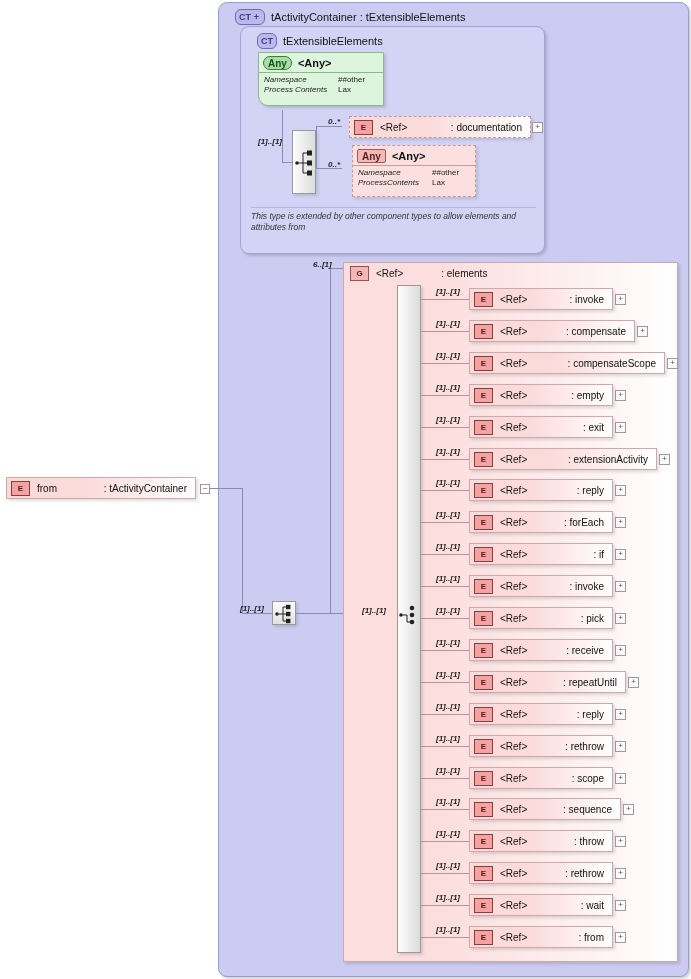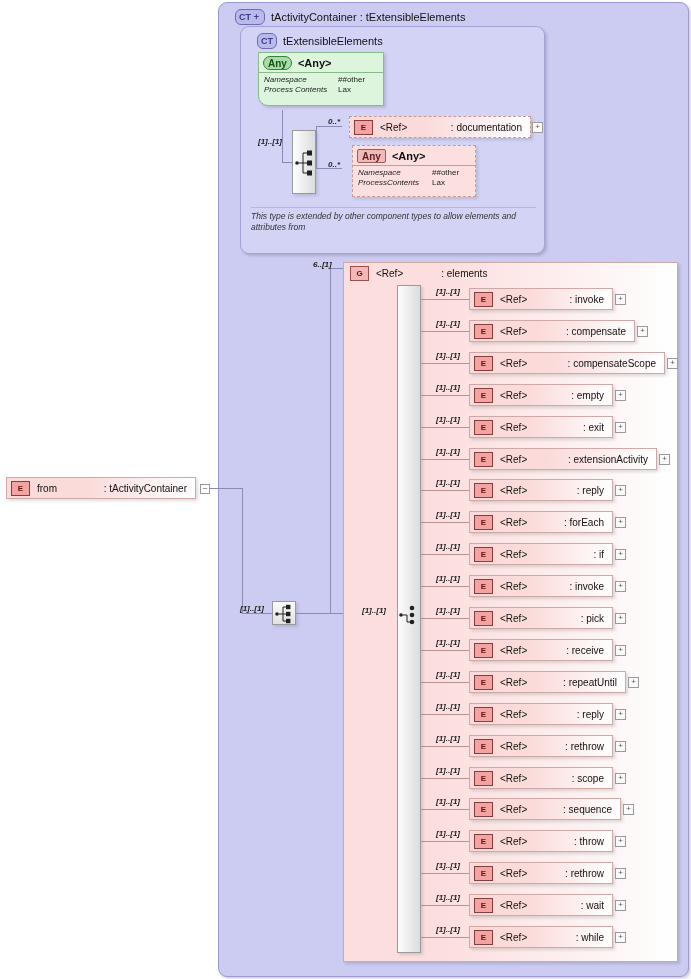--- a/index.html
+++ b/index.html
@@ -418,16 +418,16 @@
       <span class="e-badge">E</span>
       <span class="e-ref">&lt;Ref&gt;</span>
       <span class="e-type">: wait</span>
     </div>
     <div class="plusbox" style="left: 615px; top: 900px;">+</div>
     <div class="ln h abs ln-g" style="left: 421px; top: 937px; width: 48px;"></div>
     <div class="cardinality" style="left: 436px; top: 925px;">[1]..[1]</div>
     <div class="abs ebox" style="left: 469px; top: 926px; width: 144px;">
       <span class="e-badge">E</span>
       <span class="e-ref">&lt;Ref&gt;</span>
-      <span class="e-type">: while</span>
+      <span class="e-type">: from</span>
     </div>
     <div class="plusbox" style="left: 615px; top: 932px;">+</div>
   </div>
 
 </body></html>

